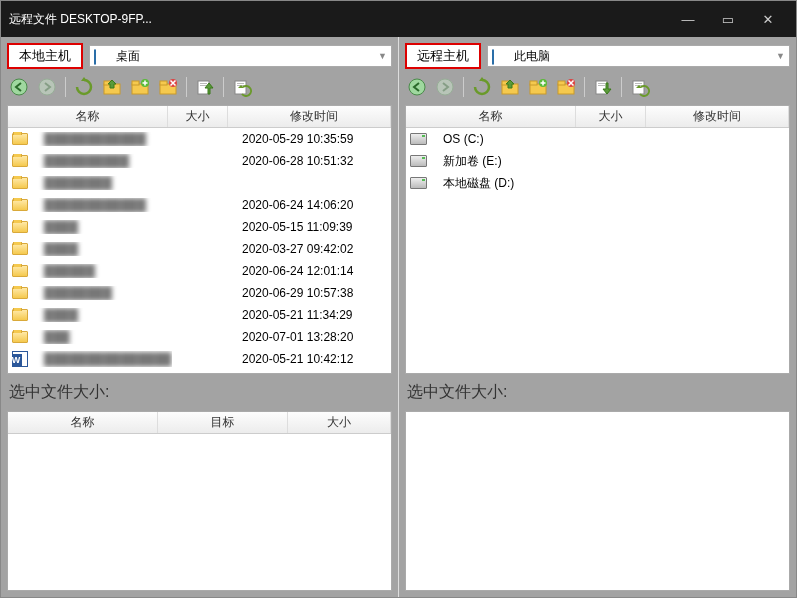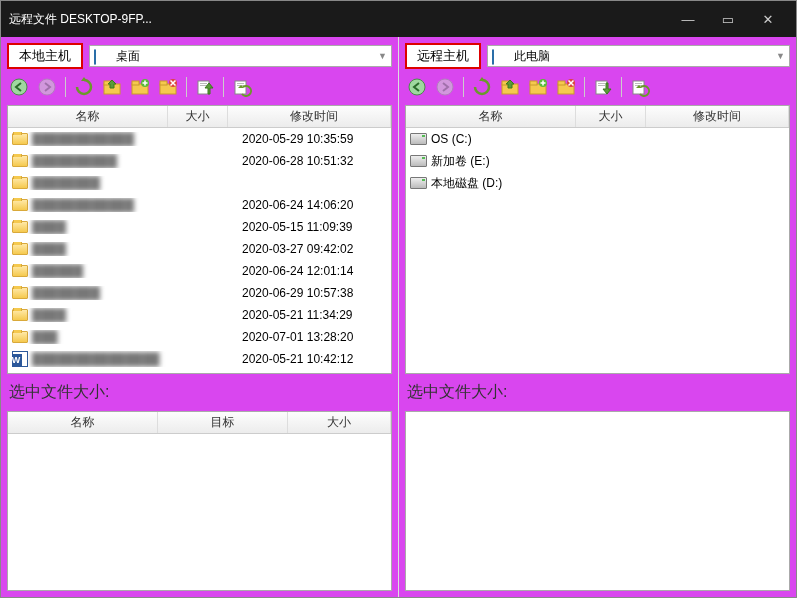--- a/index.html
+++ b/index.html
@@ -1,39 +1,39 @@
 <!DOCTYPE html>
 <html><head>
 <meta charset="utf-8">
 <style>
   * { box-sizing: border-box; margin: 0; padding: 0; }
   body { font-family: "Microsoft YaHei", "Segoe UI", sans-serif; font-size: 12px; background: #fff; }
   .window { width: 797px; height: 598px; display: flex; flex-direction: column; border: 1px solid #888; }
   .titlebar { height: 36px; background: #1a1a1a; color: #fff; display: flex; align-items: center; padding: 0 8px; }
   .titlebar .title { flex: 1; }
   .win-btn { width: 40px; height: 28px; display: flex; align-items: center; justify-content: center; color: #ccc; font-size: 13px; cursor: default; }
-  .body { flex: 1; display: flex; background: #d946ef; }
+  .body { flex: 1; display: flex; background: #a3a3a3; }
   .panel { flex: 1; display: flex; flex-direction: column; padding: 6px 6px; gap: 4px; }
   .panel + .panel { border-left: 1px solid #ddd; }
   .row1 { display: flex; align-items: center; gap: 6px; height: 26px; }
   .host-label { border: 2px solid #d00; padding: 2px 10px; background: #fff; font-size: 13px; }
   .path-select { flex: 1; height: 22px; border: 1px solid #aaa; background: #fff; display: flex; align-items: center; padding: 0 4px; gap: 6px; position: relative; }
   .path-select .drop { position: absolute; right: 4px; color: #888; font-size: 9px; }
   .monitor-icon { width: 16px; height: 13px; position: relative; }
   .monitor-icon .screen { width: 16px; height: 10px; background: linear-gradient(#6bc6f5,#2a8fd6); border: 1px solid #2a6ea8; border-radius: 1px; }
   .monitor-icon .stand { width: 6px; height: 2px; background: #999; margin: 0 auto; }
   .toolbar { display: flex; align-items: center; gap: 4px; height: 28px; padding: 2px 0; }
   .tbtn { width: 24px; height: 24px; display: flex; align-items: center; justify-content: center; border-radius: 2px; }
   .sep { width: 1px; height: 20px; background: #ccc; margin: 0 2px; }
   .filelist { flex: 3; border: 1px solid #aaa; background: #fff; display: flex; flex-direction: column; overflow: hidden; }
   .colheaders { display: flex; background: linear-gradient(#fdfdfd,#ececec); border-bottom: 1px solid #ccc; height: 22px; }
   .colheaders > div { border-right: 1px solid #ddd; display: flex; align-items: center; justify-content: center; font-size: 12px; color: #333; }
   .rows { flex: 1; overflow: auto; }
   .frow { display: flex; align-items: center; height: 22px; padding-left: 4px; }
-  .fname { display: flex; align-items: center; gap: 4px; overflow: hidden; }
+  .fname { display: flex; align-items: center; gap: 16px; overflow: hidden; }
   .blur { filter: blur(2.5px); color: #777; }
   .folder-icon { width: 16px; height: 12px; background: linear-gradient(#ffe9a8,#f5c94e); border: 1px solid #d9a93a; border-radius: 1px; position: relative; }
   .folder-icon:before { content:""; position:absolute; top:-3px; left:0; width:7px; height:3px; background:#f5c94e; border:1px solid #d9a93a; border-bottom:none; border-radius:1px 1px 0 0;}
   .word-icon { width:16px; height:16px; background:#fff; border:1px solid #2b579a; position:relative; }
   .word-icon:after { content:"W"; position:absolute; left:-3px; top:2px; width:12px; height:12px; background:#2b579a; color:#fff; font-size:9px; font-weight:bold; text-align:center; line-height:12px;}
   .drive-icon { width:17px; height:12px; background:linear-gradient(#eee,#bbb); border:1px solid #777; border-radius:1px; position:relative;}
   .drive-icon:before { content:""; position:absolute; right:1px; top:1px; width:3px; height:2px; background:#5b5;}
   .selected-label { font-size: 16px; color: #333; padding: 4px 2px; }
   .transferlist { flex: 2; border:1px solid #aaa; background:#fff; display:flex; flex-direction:column; min-height:140px; }
   

